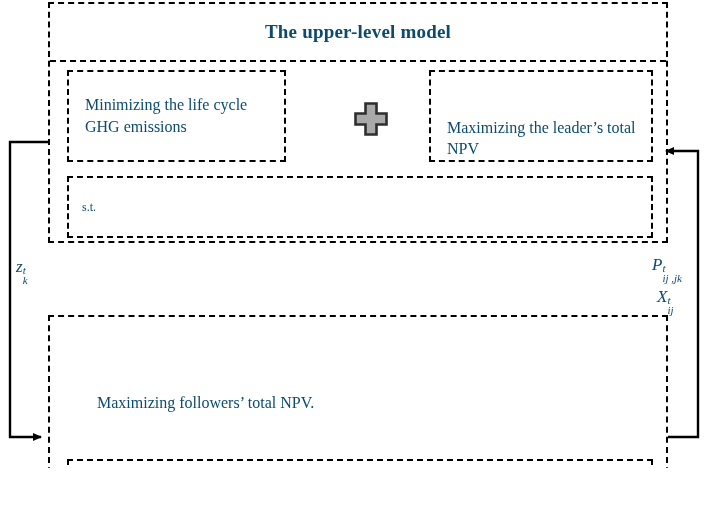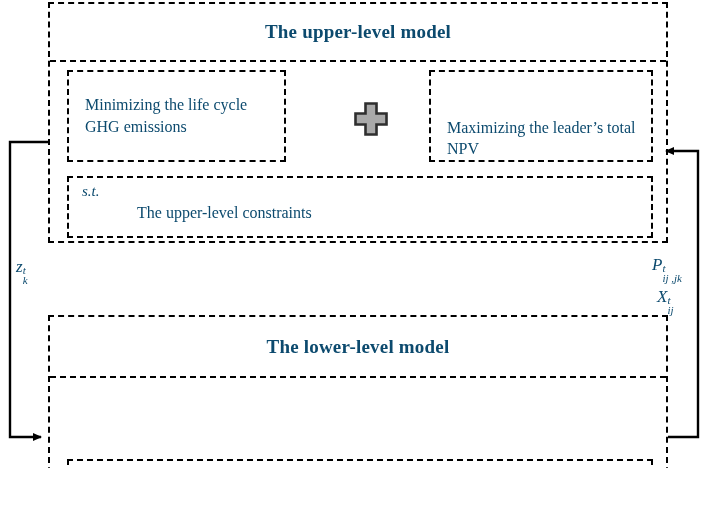--- a/index.html
+++ b/index.html
@@ -116,23 +116,22 @@
   }
   #lower-constraints-box {
     left: 17px;
     top: 142px;
     width: 586px;
     height: 62px;
   }
   .st-label {
     position: absolute;
     left: 13px;
-    top: 5px;
-    font-size: 15px;
-    font-style: italic;
+    top: 22px;
+    font-size: 12px;
   }
   .constraint-text {
     position: absolute;
     left: 68px;
     top: 26px;
     font-size: 16px;
   }
 
   
   #lower-objective-text {
@@ -216,31 +215,28 @@
       </div>
 
       <div class="objective-box" id="objective-box-npv">
         <span class="objective-text">Maximizing the leader’s total NPV</span>
       </div>
 
     </div>
 
     <div class="constraint-box" id="upper-constraints-box">
       <span class="st-label">s.t.</span>
-      <span class="constraint-text">The upper-level constraints</span>
     </div>
 
   </div>
 
   <div class="model-box" id="lower-model-box">
 
-    <div class="model-header">
-      <span class="model-title">The lower-level model</span>
-    </div>
-
+
+    <span id="lower-objective-text">Maximizing followers’ total NPV.</span>
 
     <div class="constraint-box" id="lower-constraints-box">
       <span class="st-label">s.t.</span>
     </div>
 
   </div>
 
   <svg id="connectors" aria-hidden="true">
     <defs>
       <marker id="arrowhead-right" markerWidth="9" markerHeight="9" refX="8" refY="4" orient="auto" markerUnits="userSpaceOnUse">

